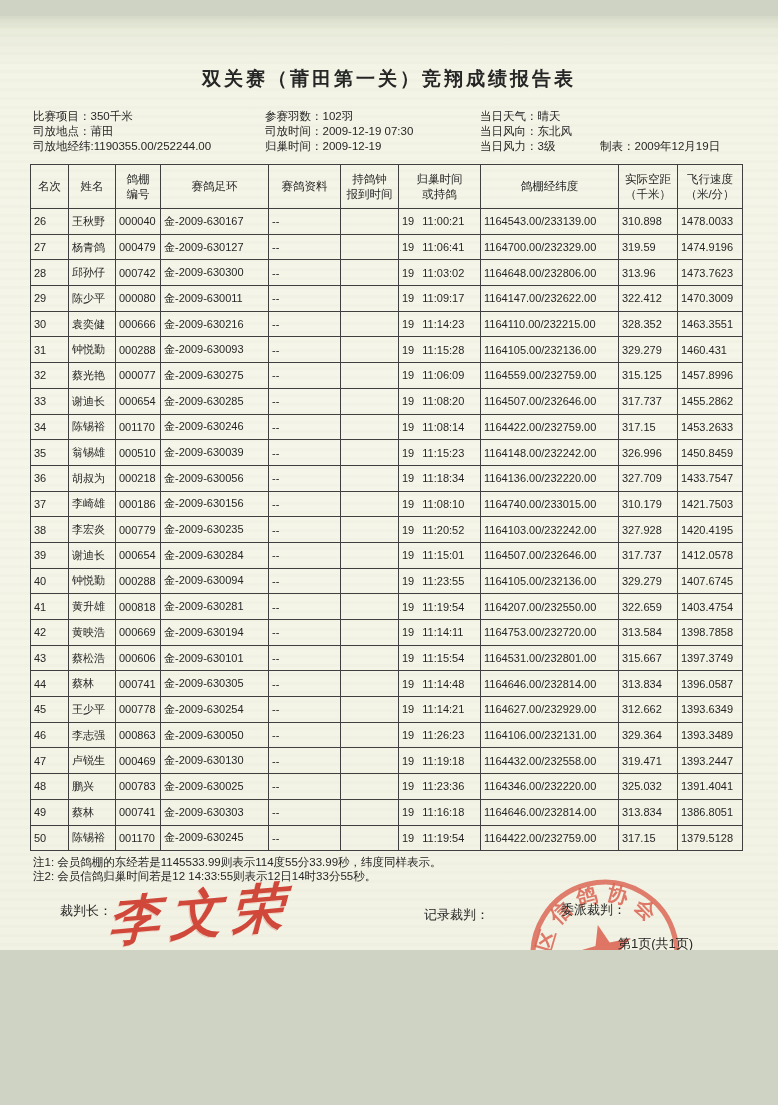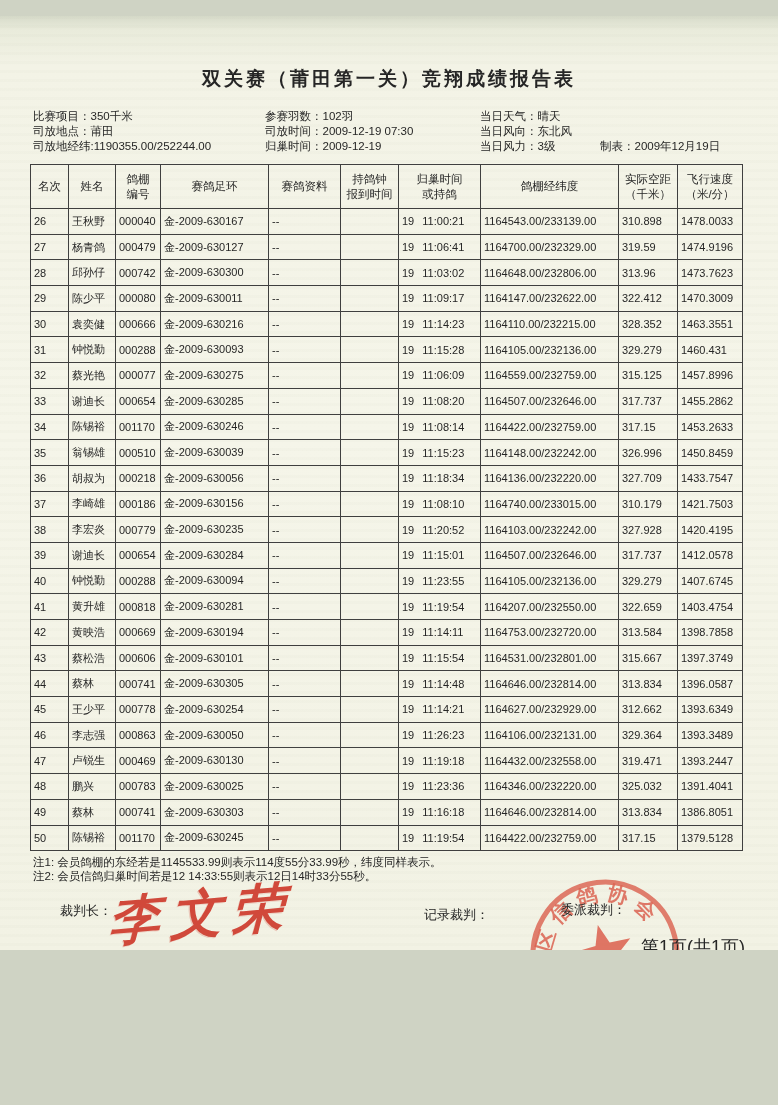--- a/index.html
+++ b/index.html
@@ -41,21 +41,21 @@
   .results td{height:24.7px;font-size:11px;padding:0 3px;}
   .results td:nth-child(7){word-spacing:5px;}
   .notes{position:absolute;left:33px;top:840px;font-size:11.5px;line-height:13.5px;}
   .lbl{position:absolute;font-size:13px;white-space:nowrap;}
   .sig{
     position:absolute;left:108px;top:862px;width:220px;
     font-size:52px;font-weight:bold;font-style:italic;letter-spacing:10px;
     color:var(--red);transform:rotate(-5deg) skewX(-6deg);opacity:.92;
     text-shadow:1px 1px 0 rgba(244,244,232,.35), -1px 1px 0 rgba(207,58,44,.25);
   }
-  .page-indicator{position:absolute;left:641px;top:919px;font-size:18px;z-index:3;}
+  .page-indicator{position:absolute;left:618px;top:919px;font-size:13px;z-index:3;}
   .stamp{position:absolute;left:527px;top:860px;width:156px;height:156px;z-index:2;transform:rotate(-14deg);opacity:.9;}
   .over-stamp{z-index:3;}
 </style>
 </head>
 <body>
 
 <div class="page">
 
   <div class="title">双关赛（莆田第一关）竞翔成绩报告表</div>
 

